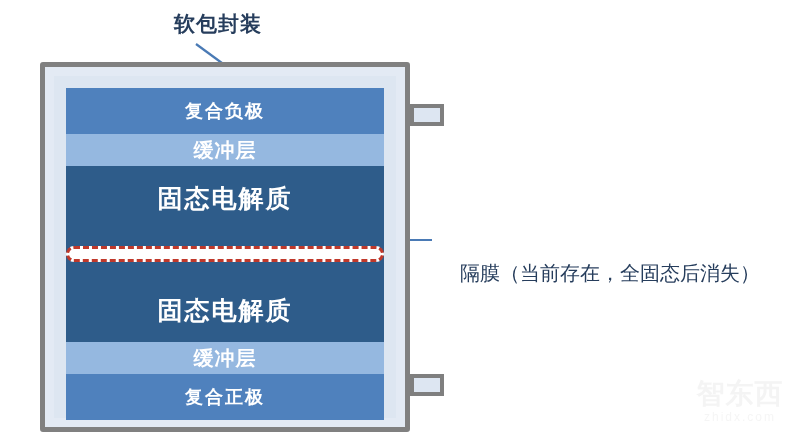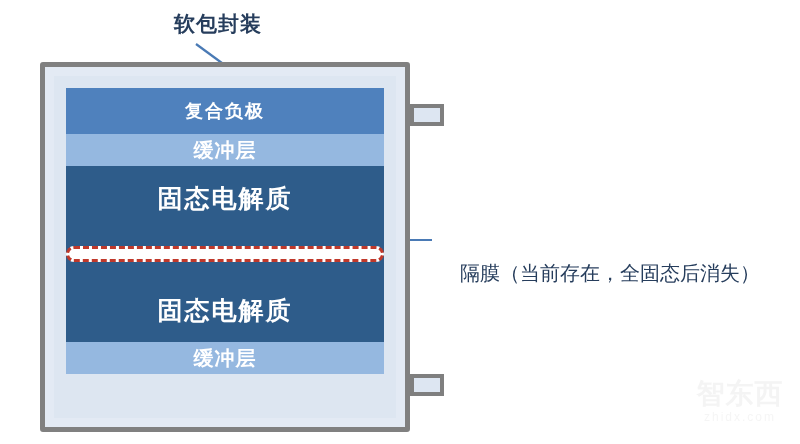--- a/index.html
+++ b/index.html
@@ -231,20 +231,21 @@
     <div class="separator-wrap">
       <div class="separator"></div>
     </div>
 
     <div class="layer-gap-bottom"></div>
 
     <div class="layer layer-electrolyte-bottom">固态电解质</div>
 
     <div class="layer layer-buffer">缓冲层</div>
 
+    <div class="layer layer-electrode">复合正极</div>
   </div>
 
   <div class="annotation">隔膜（当前存在，全固态后消失）</div>
 
   <div class="watermark">
     <div class="wm-cn">智东西</div>
     <div class="wm-en">zhidx.com</div>
   </div>
 
 </div>

